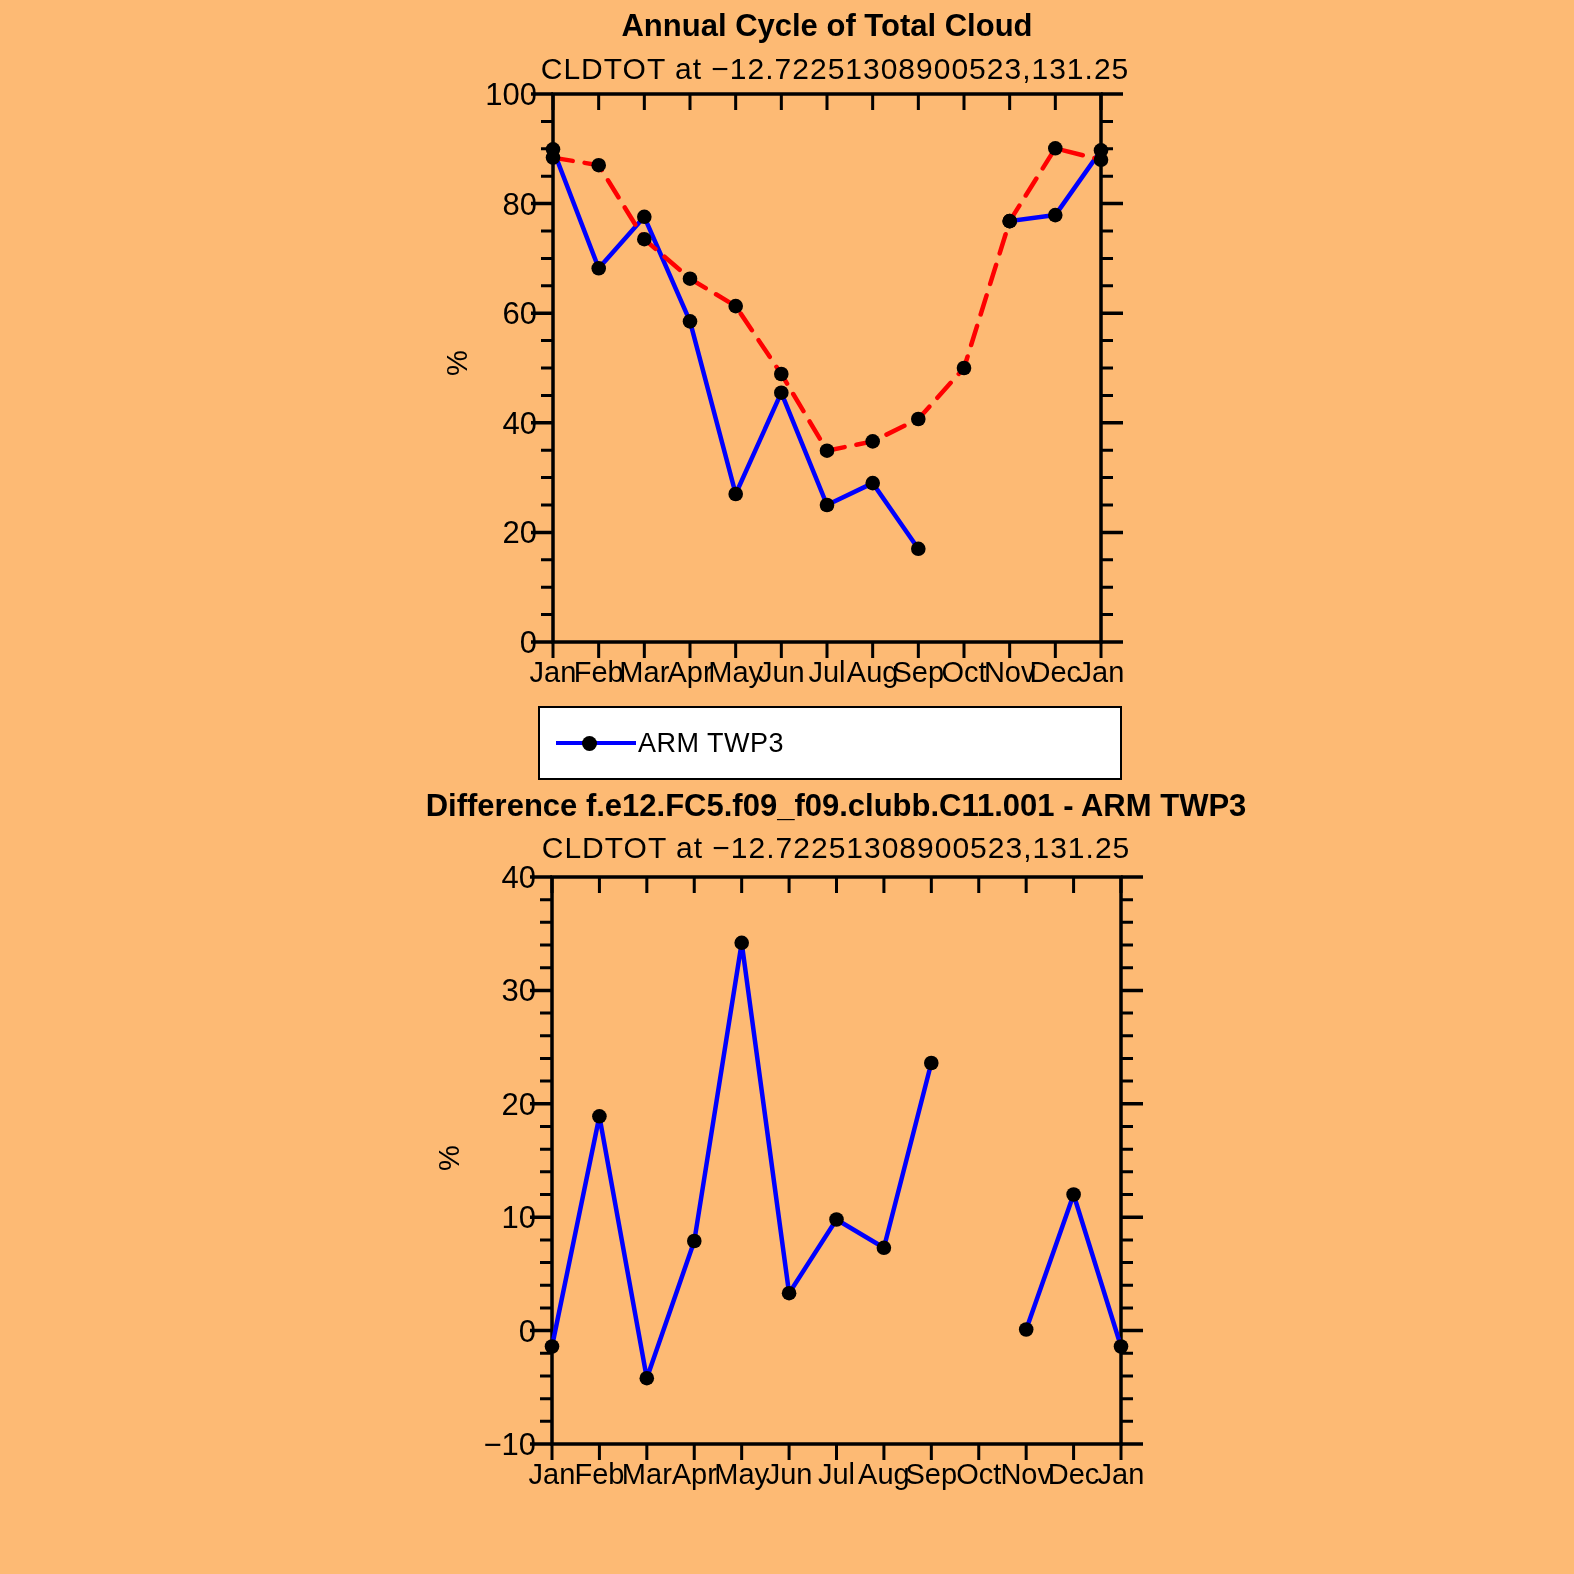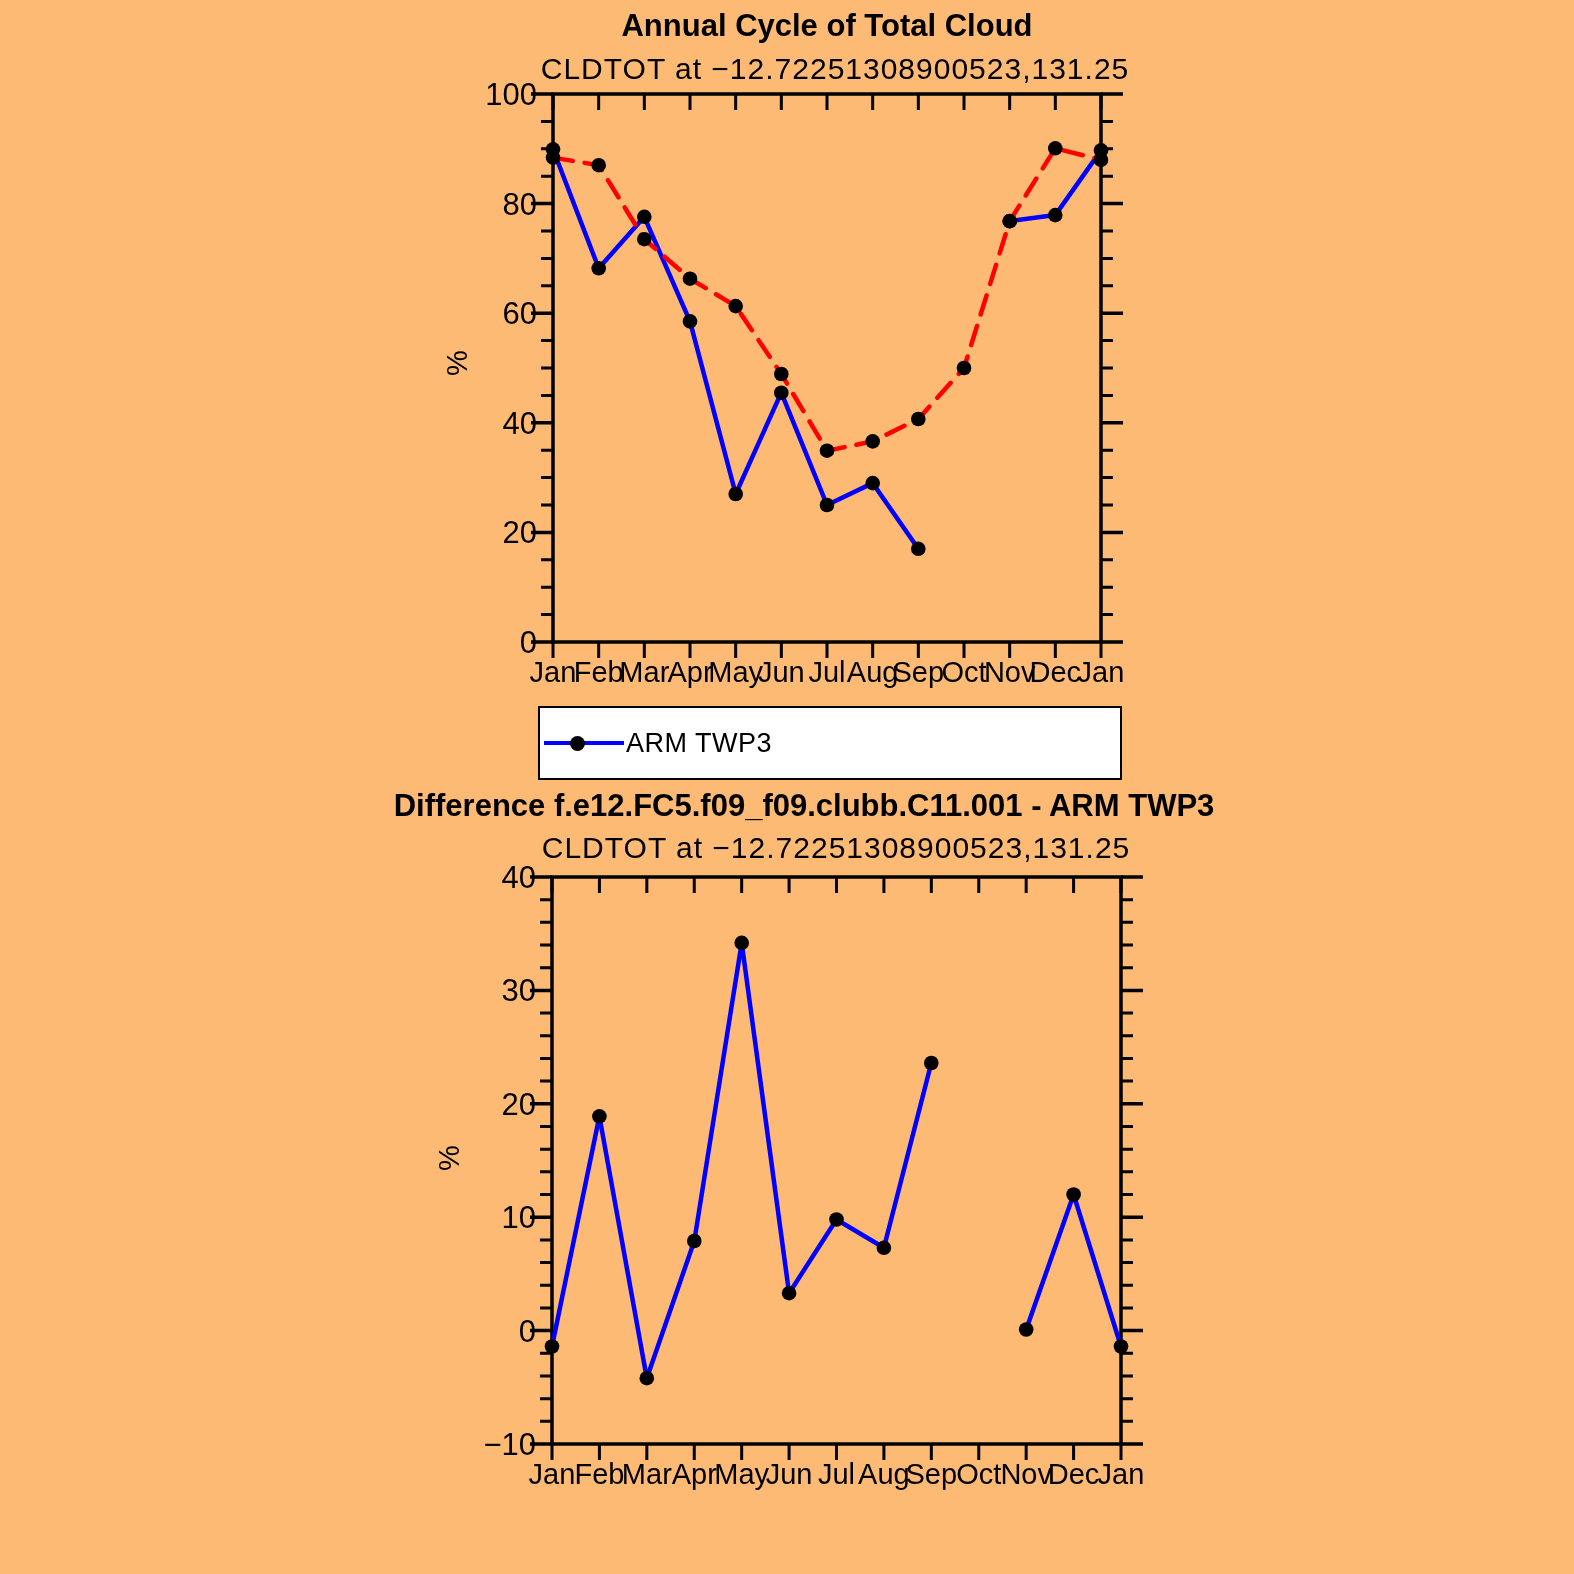--- a/index.html
+++ b/index.html
@@ -19,30 +19,30 @@
   .chart-subtitle{
     font-size:30px;font-weight:400;letter-spacing:1px;
     transform:translateX(-50%);
   }
   .ylab{
     font-size:29px;font-weight:400;
     transform:translate(-50%,-50%) rotate(-90deg);
   }
   .t1{left:827px;top:8px;}
   .s1{left:835px;top:52px;}
-  .t2{left:804px;top:788px;}
+  .t2{left:836px;top:788px;}
   .s2{left:836px;top:831px;}
   .y1{left:457px;top:363px;}
   .y2{left:449px;top:1158px;}
   svg.plot{position:absolute;left:0;top:0;}
   .legend{
     position:absolute;left:538px;top:706px;width:584px;height:74px;
     border:2.5px solid #000;box-sizing:border-box;
     display:flex;flex-direction:column;justify-content:space-evenly;
-    padding:1px 0 1px 4px;background:#fff;
+    padding:1px 0 1px 16px;background:#fff;
   }
   .legend-row{display:flex;align-items:center;height:32px;}
   .legend-sample{position:relative;width:80px;height:15px;flex:none;}
   .legend-line{position:absolute;left:0;right:0;top:5px;height:5px;}
   .legend-dot{position:absolute;left:26px;top:0px;width:15px;height:15px;border-radius:50%;background:#000;}
   .legend-label{margin-left:2px;font-size:27px;font-weight:400;letter-spacing:0.5px;}
   text{font-family:"Liberation Sans", sans-serif;fill:#000;}
   .ytick-text{font-size:31px;}
   .month-text{font-size:29px;}
 </style>

